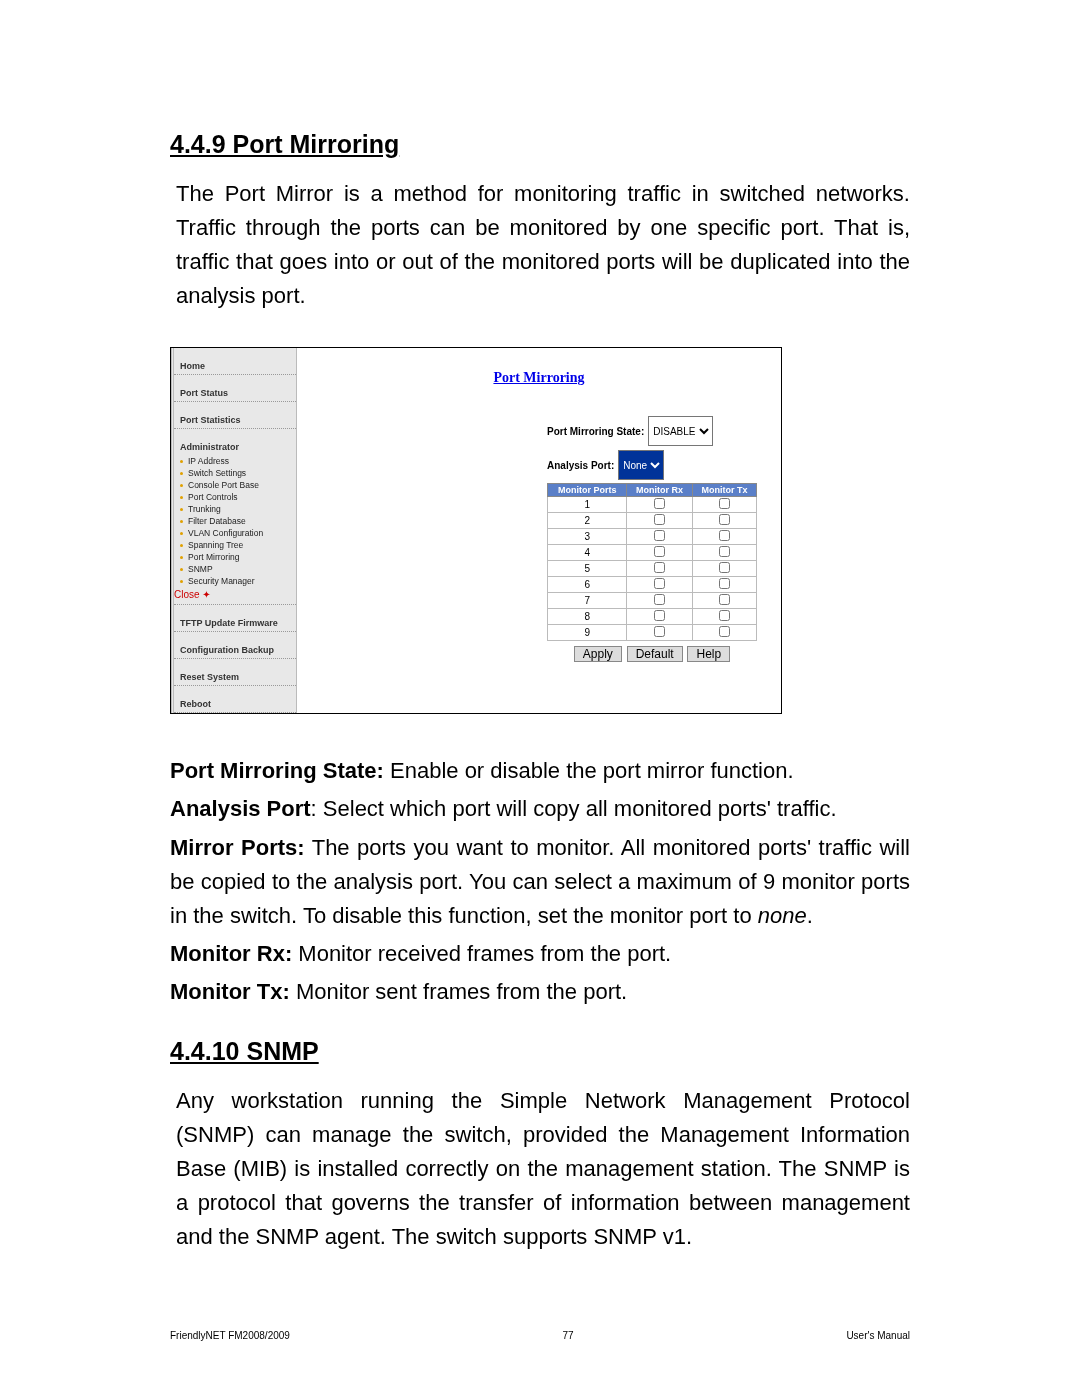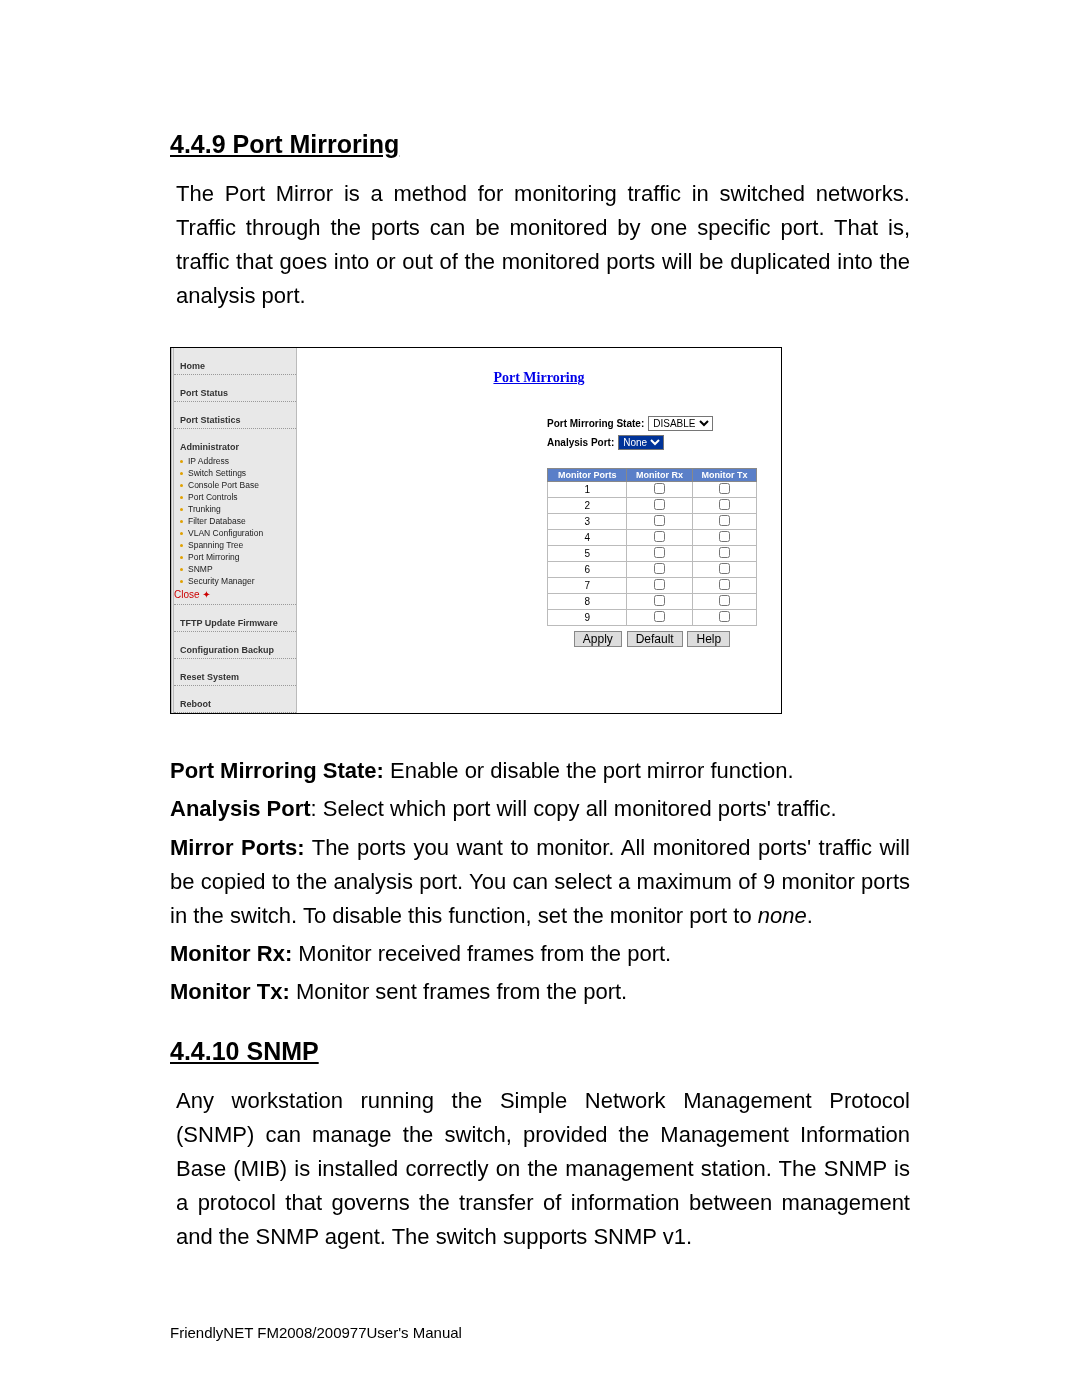--- a/index.html
+++ b/index.html
@@ -110,30 +110,30 @@
     padding: 2px 0;
   }
   .row-set .lbl {
     font-weight: bold;
     padding-right: 4px;
   }
   .sel {
     font-family: Arial, sans-serif;
     font-size: 10px;
     background: #fff;
-    height: 15px;
+    height: 30px;
   }
   .sel.blue {
     background: #003399;
     color: #fff;
   }
   table.ports {
     border-collapse: collapse;
     width: 100%;
-    margin-top: 16px;
+    margin-top: 1px;
     border-radius: 23px;
   }
   table.ports th {
     background: #5a7fc8;
     color: #fff;
     font-size: 9px;
     font-weight: bold;
     padding: 1px 3px;
     border: 1px solid #888;
     white-space: nowrap;
@@ -160,22 +160,22 @@
     background: #ddd;
     border: 1px solid #888;
   }
 
   .footer {
     position: absolute;
     bottom: 56px;
     left: 170px;
     right: 170px;
     display: flex;
-    justify-content: flex-start;
-    font-size: 15px;
+    justify-content: space-between;
+    font-size: 10px;
   }
 </style>
 </head>
 <body>
 
 <div class="page">
 
   <h2 class="section-h">4.4.9 Port Mirroring</h2>
   <p class="para">The Port Mirror is a method for monitoring traffic in switched networks. Traffic through the ports can be monitored by one specific port. That is, traffic that goes into or out of the monitored ports will be duplicated into the analysis port.</p>
 

